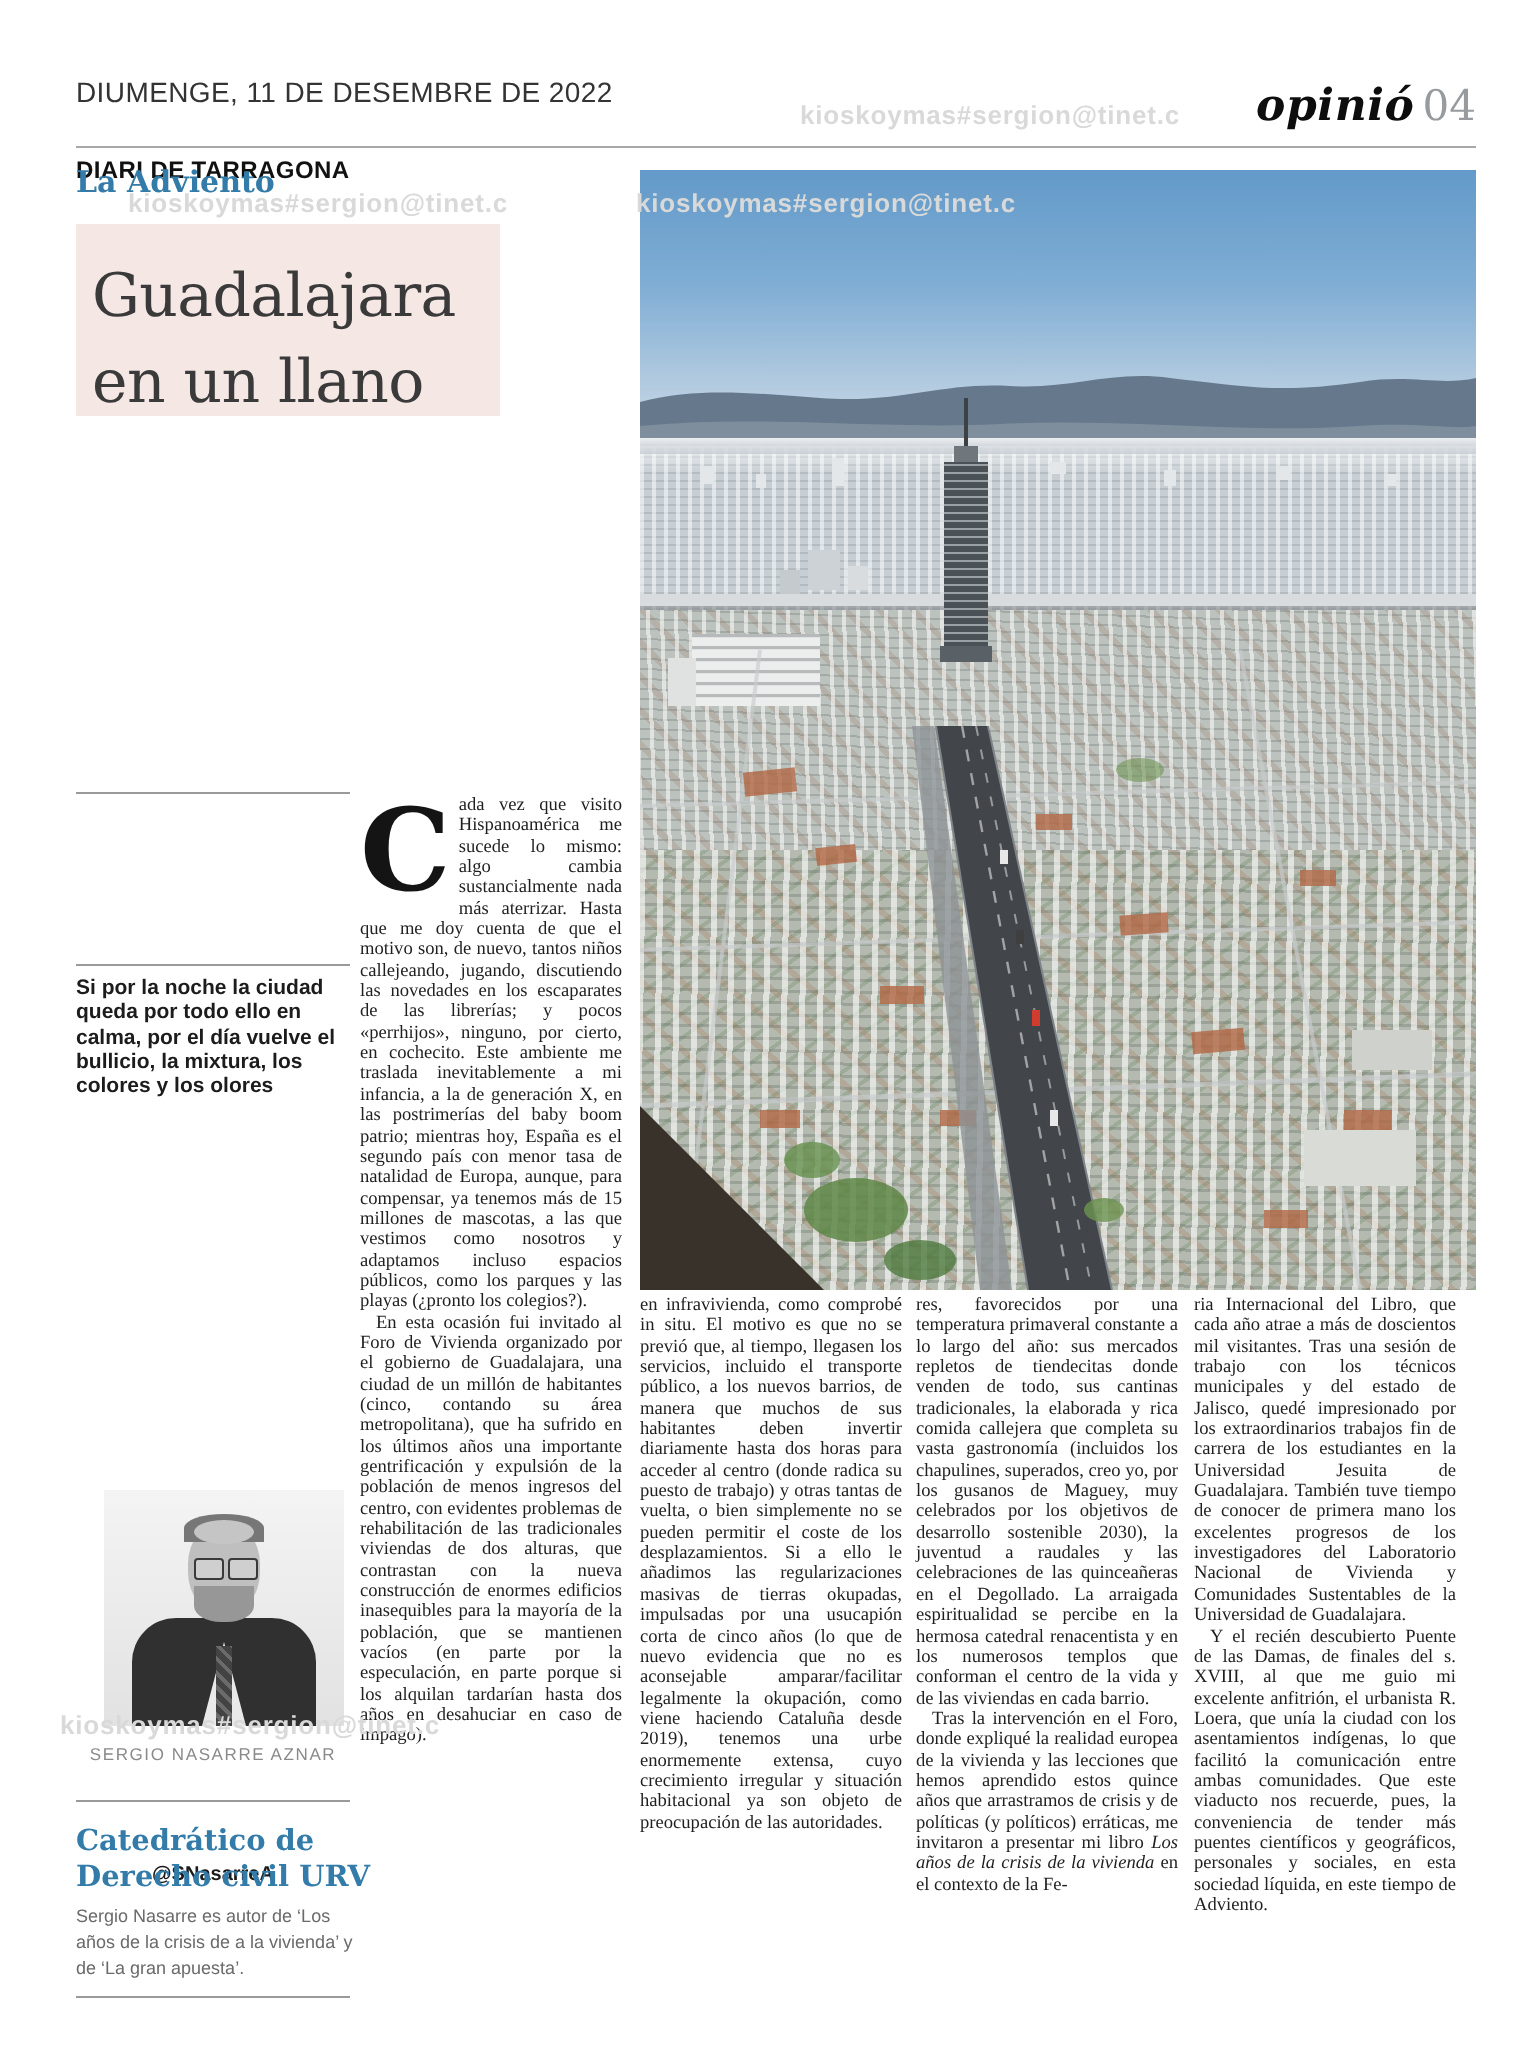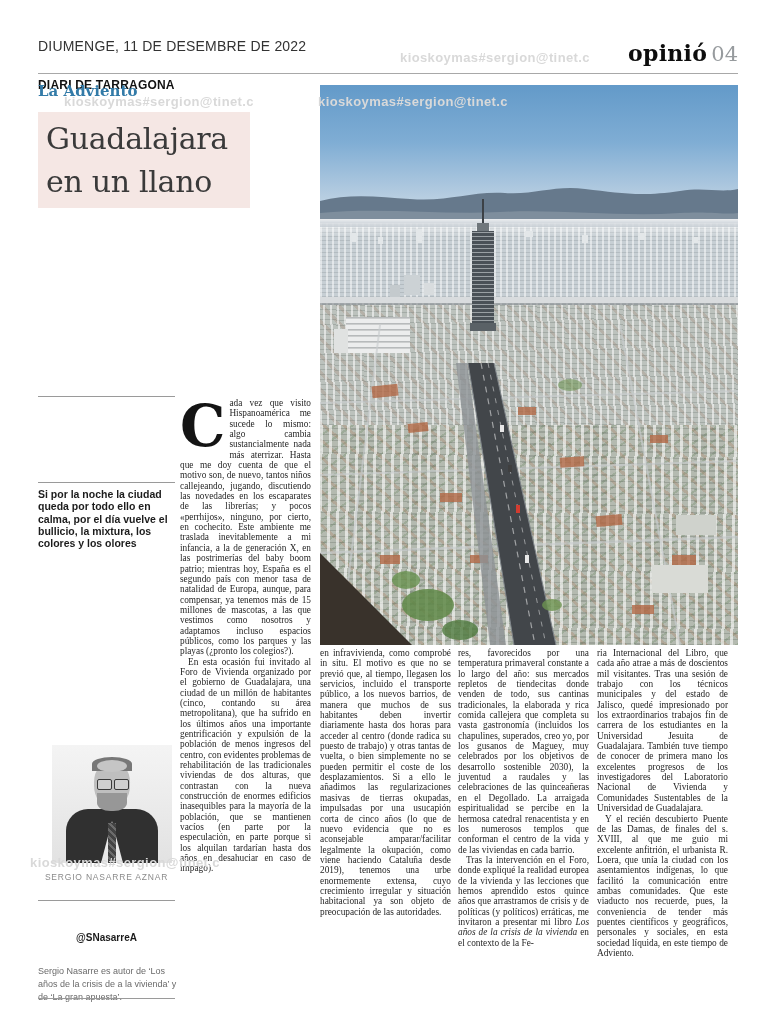--- a/index.html
+++ b/index.html
@@ -4,53 +4,53 @@
 <style>
   html,body{margin:0;padding:0;background:#9a9a9a;}
   .page{position:relative;width:768px;height:1024px;background:#ffffff;overflow:hidden;
         font-family:"Liberation Sans",sans-serif;color:#222;}
   .abs{position:absolute;}
 
   
   .mast-paper{left:38px;top:42px;font-size:12px;font-weight:bold;letter-spacing:.2px;color:#111;margin-top:36px;}
   .mast-date{left:38px;top:38px;font-size:14px;color:#333;letter-spacing:.2px;text-align:right;}
   .mast-right{right:30px;top:40px;font-family:"DejaVu Serif",serif;}
-  .mast-section{font-size:22px;font-weight:bold;color:#0d0d0d;letter-spacing:.3px;}
+  .mast-section{font-size:22px;font-weight:bold;color:#0d0d0d;letter-spacing:.3px;font-style:italic;}
   .mast-page{font-size:21px;color:#979b9e;margin-left:4px;font-weight:normal;}
   .mast-rule{left:38px;top:73px;width:700px;height:1px;background:#a8a8a8;}
 
   
   .wm{font-size:13px;font-weight:bold;color:#d9d9d9;letter-spacing:.4px;white-space:nowrap;z-index:5;}
 
   
   .kicker{left:38px;top:82px;font-family:"DejaVu Serif",serif;font-weight:bold;font-size:15px;color:#337ba8;}
   .title-block{left:38px;top:112px;width:212px;height:96px;background:#f5e7e4;}
   .title-line{font-family:"DejaVu Serif",serif;font-size:30px;line-height:43px;color:#3a3a3a;
               padding-left:8px;white-space:nowrap;letter-spacing:-0.3px;}
-  .title-line.first{padding-top:5px;}
+  .title-line.first{padding-top:15px;}
 
   
   .sb-rule{left:38px;width:137px;height:1px;background:#9a9a9a;}
   .pull-quote{left:38px;width:137px;font-size:10.5px;font-weight:bold;line-height:12.3px;color:#1c1c1c;}
   .author-photo{left:52px;top:745px;width:120px;height:118px;background:#efefed;overflow:hidden;filter:grayscale(1);}
   .ap-bg{position:absolute;inset:0;background:linear-gradient(#f4f4f2,#e2e2df);}
   .ap-body{position:absolute;bottom:0;left:14px;width:92px;height:54px;background:#303030;border-radius:22px 22px 0 0;}
   .ap-shirt{position:absolute;bottom:0;left:49px;width:22px;height:42px;background:#e9e9e7;clip-path:polygon(50% 0,0 100%,100% 100%);}
   .ap-tie{position:absolute;bottom:0;left:56px;width:8px;height:40px;
           background:repeating-linear-gradient(45deg,#42424e 0 3px,#6a6a74 3px 5px);}
   .ap-head{position:absolute;top:16px;left:42px;width:36px;height:46px;background:#c7beb6;border-radius:46%;}
   .ap-hair{position:absolute;top:12px;left:40px;width:40px;height:14px;background:#7a7673;border-radius:50% 50% 0 0;}
   .ap-forehead{position:absolute;top:15px;left:45px;width:30px;height:12px;background:#cdc4bc;border-radius:50%;}
   .ap-glasses{position:absolute;top:34px;left:45px;width:13px;height:9px;border:1.5px solid #3c3a38;border-radius:2px;background:rgba(255,255,255,.25);}
   .ap-glasses.r{left:62px;}
   .ap-beard{position:absolute;top:48px;left:45px;width:30px;height:18px;background:#9d968e;border-radius:0 0 45% 45%;}
   .author-name{left:38px;top:872px;width:137px;text-align:center;font-size:8.5px;letter-spacing:.8px;color:#8a8a8a;}
   .author-handle{left:38px;top:932px;width:137px;text-align:center;font-size:10px;font-weight:bold;color:#1b1b1b;}
   .role{left:38px;top:912px;width:150px;font-family:"DejaVu Serif",serif;font-weight:bold;font-size:14.5px;line-height:18px;color:#337ba8;}
-  .bio{left:38px;top:952px;width:140px;font-size:9px;line-height:12.8px;color:#6a6a6a;margin-top:13px;}
+  .bio{left:38px;top:952px;width:140px;font-size:9px;line-height:12.8px;color:#6a6a6a;}
 
   
   .col{width:131px;font-family:"Liberation Serif",serif;font-size:9.3px;line-height:10.35px;
        text-align:justify;color:#1f1f1f;}
   .col p{margin:0;}
   .col p.ind{text-indent:8px;}
   .dropcap{float:left;font-family:"DejaVu Serif",serif;font-weight:bold;font-size:57px;line-height:49px;
            color:#141414;margin:3px 4px 0 0;}
   #col1{left:180px;top:398px;height:622px;}
   #col2{left:320px;top:648px;height:372px;}
@@ -213,20 +213,24 @@
     <div class="ap-head"></div>
     <div class="ap-hair"></div>
     <div class="ap-forehead"></div>
     <div class="ap-beard"></div>
     <div class="ap-glasses"></div>
     <div class="ap-glasses r"></div>
   </div>
   <div class="abs author-name">SERGIO NASARRE AZNAR</div>
   <div class="abs author-handle">@SNasarreA</div>
   <div class="abs sb-rule" style="top:900px;"></div>
+  <div class="abs role">
+    <div>Catedrático de</div>
+    <div>Derecho civil URV</div>
+  </div>
   <div class="abs bio">Sergio Nasarre es autor de ‘Los años de la crisis de a la vivienda’ y de ‘La gran apuesta’.</div>
   <div class="abs sb-rule" style="top:998px;"></div>
 
   <div class="abs col" id="col1">
     <p><span class="dropcap">C</span><span>ada vez que visito Hispanoamérica me sucede lo mismo: algo cambia sustancialmente nada más aterrizar. Hasta que me doy cuenta de que el motivo son, de nuevo, tantos niños callejeando, jugando, discutiendo las novedades en los escaparates de las librerías; y pocos «perrhijos», ninguno, por cierto, en cochecito. Este ambiente me traslada inevitablemente a mi infancia, a la de generación X, en las postrimerías del baby boom patrio; mientras hoy, España es el segundo país con menor tasa de natalidad de Europa, aunque, para compensar, ya tenemos más de 15 millones de mascotas, a las que vestimos como nosotros y adaptamos incluso espacios públicos, como los parques y las playas (¿pronto los colegios?).</span></p>
     <p class="ind"><span>En esta ocasión fui invitado al Foro de Vivienda organizado por el gobierno de Guadalajara, una ciudad de un millón de habitantes (cinco, contando su área metropolitana), que ha sufrido en los últimos años una importante gentrificación y expulsión de la población de menos ingresos del centro, con evidentes problemas de rehabilitación de las tradicionales viviendas de dos alturas, que contrastan con la nueva construcción de enormes edificios inasequibles para la mayoría de la población, que se mantienen vacíos (en parte por la especulación, en parte porque si los alquilan tardarían hasta dos años en desahuciar en caso de impago).</span></p>
   </div>
   <div class="abs col" id="col2">
     <p><span>en infravivienda, como comprobé in situ. El motivo es que no se previó que, al tiempo, llegasen los servicios, incluido el transporte público, a los nuevos barrios, de manera que muchos de sus habitantes deben invertir diariamente hasta dos horas para acceder al centro (donde radica su puesto de trabajo) y otras tantas de vuelta, o bien simplemente no se pueden permitir el coste de los desplazamientos. Si a ello le añadimos las regularizaciones masivas de tierras okupadas, impulsadas por una usucapión corta de cinco años (lo que de nuevo evidencia que no es aconsejable amparar/facilitar legalmente la okupación, como viene haciendo Cataluña desde 2019), tenemos una urbe enormemente extensa, cuyo crecimiento irregular y situación habitacional ya son objeto de preocupación de las autoridades.</span></p>
   </div>

